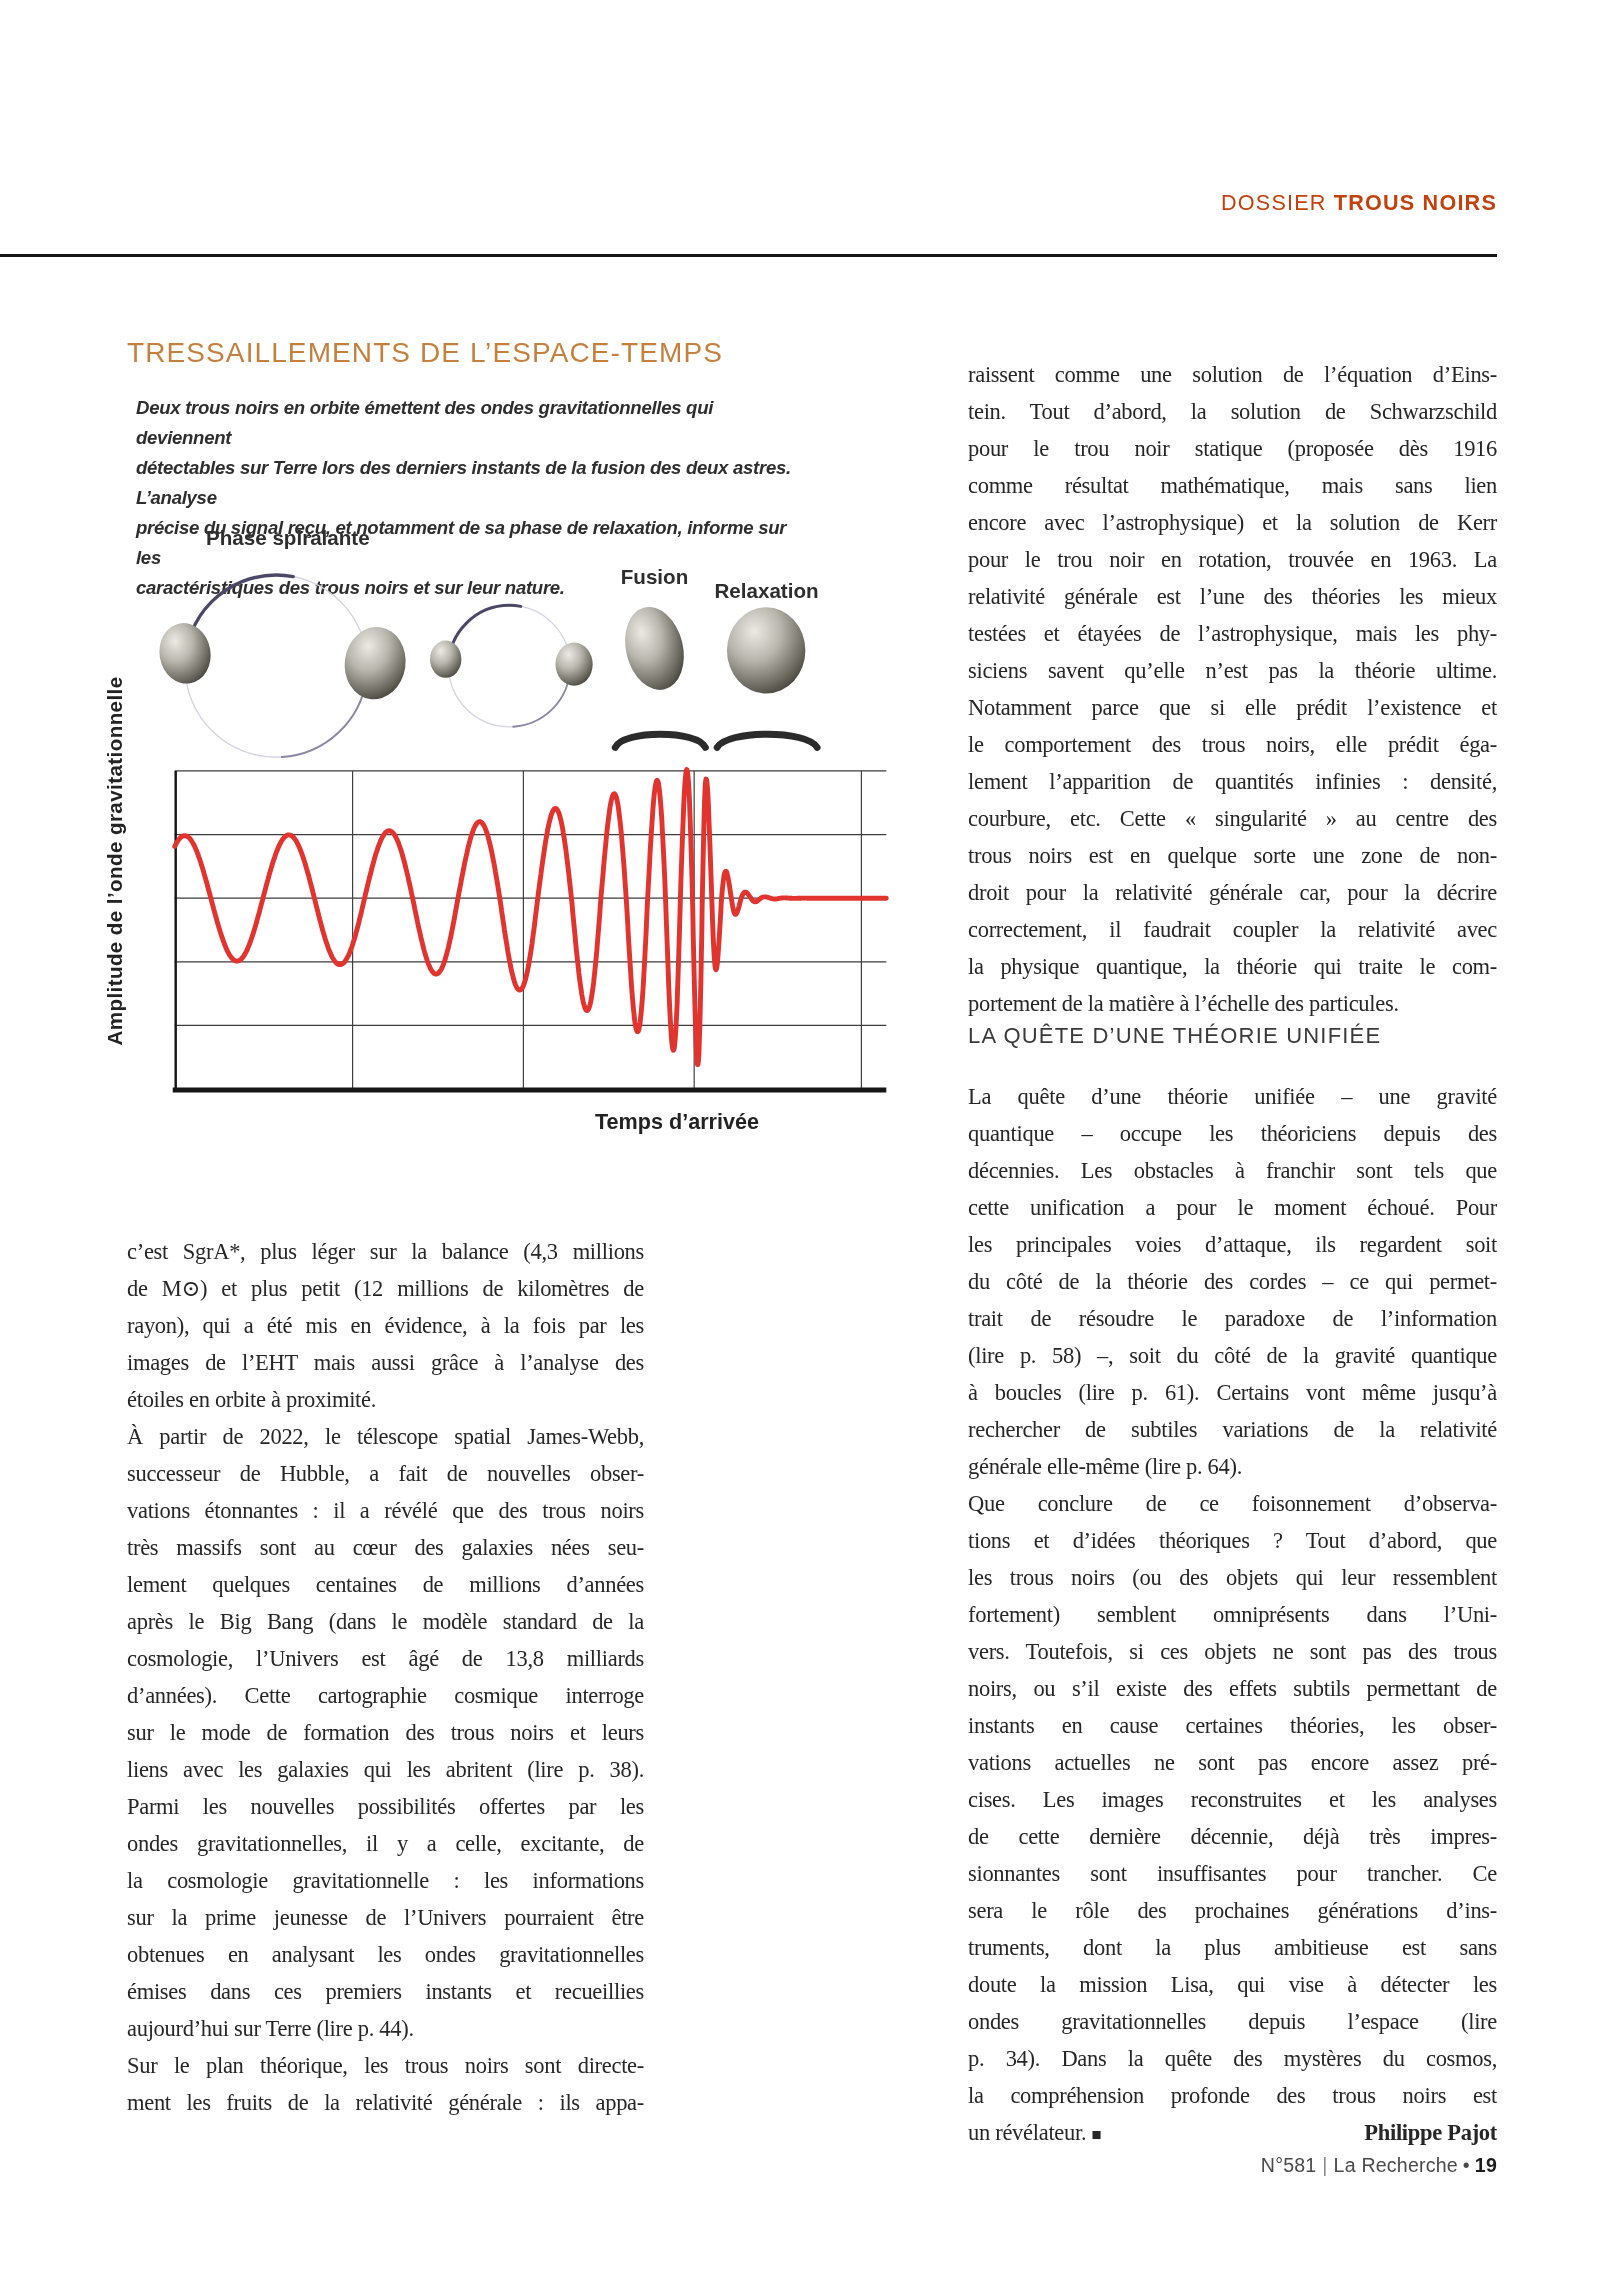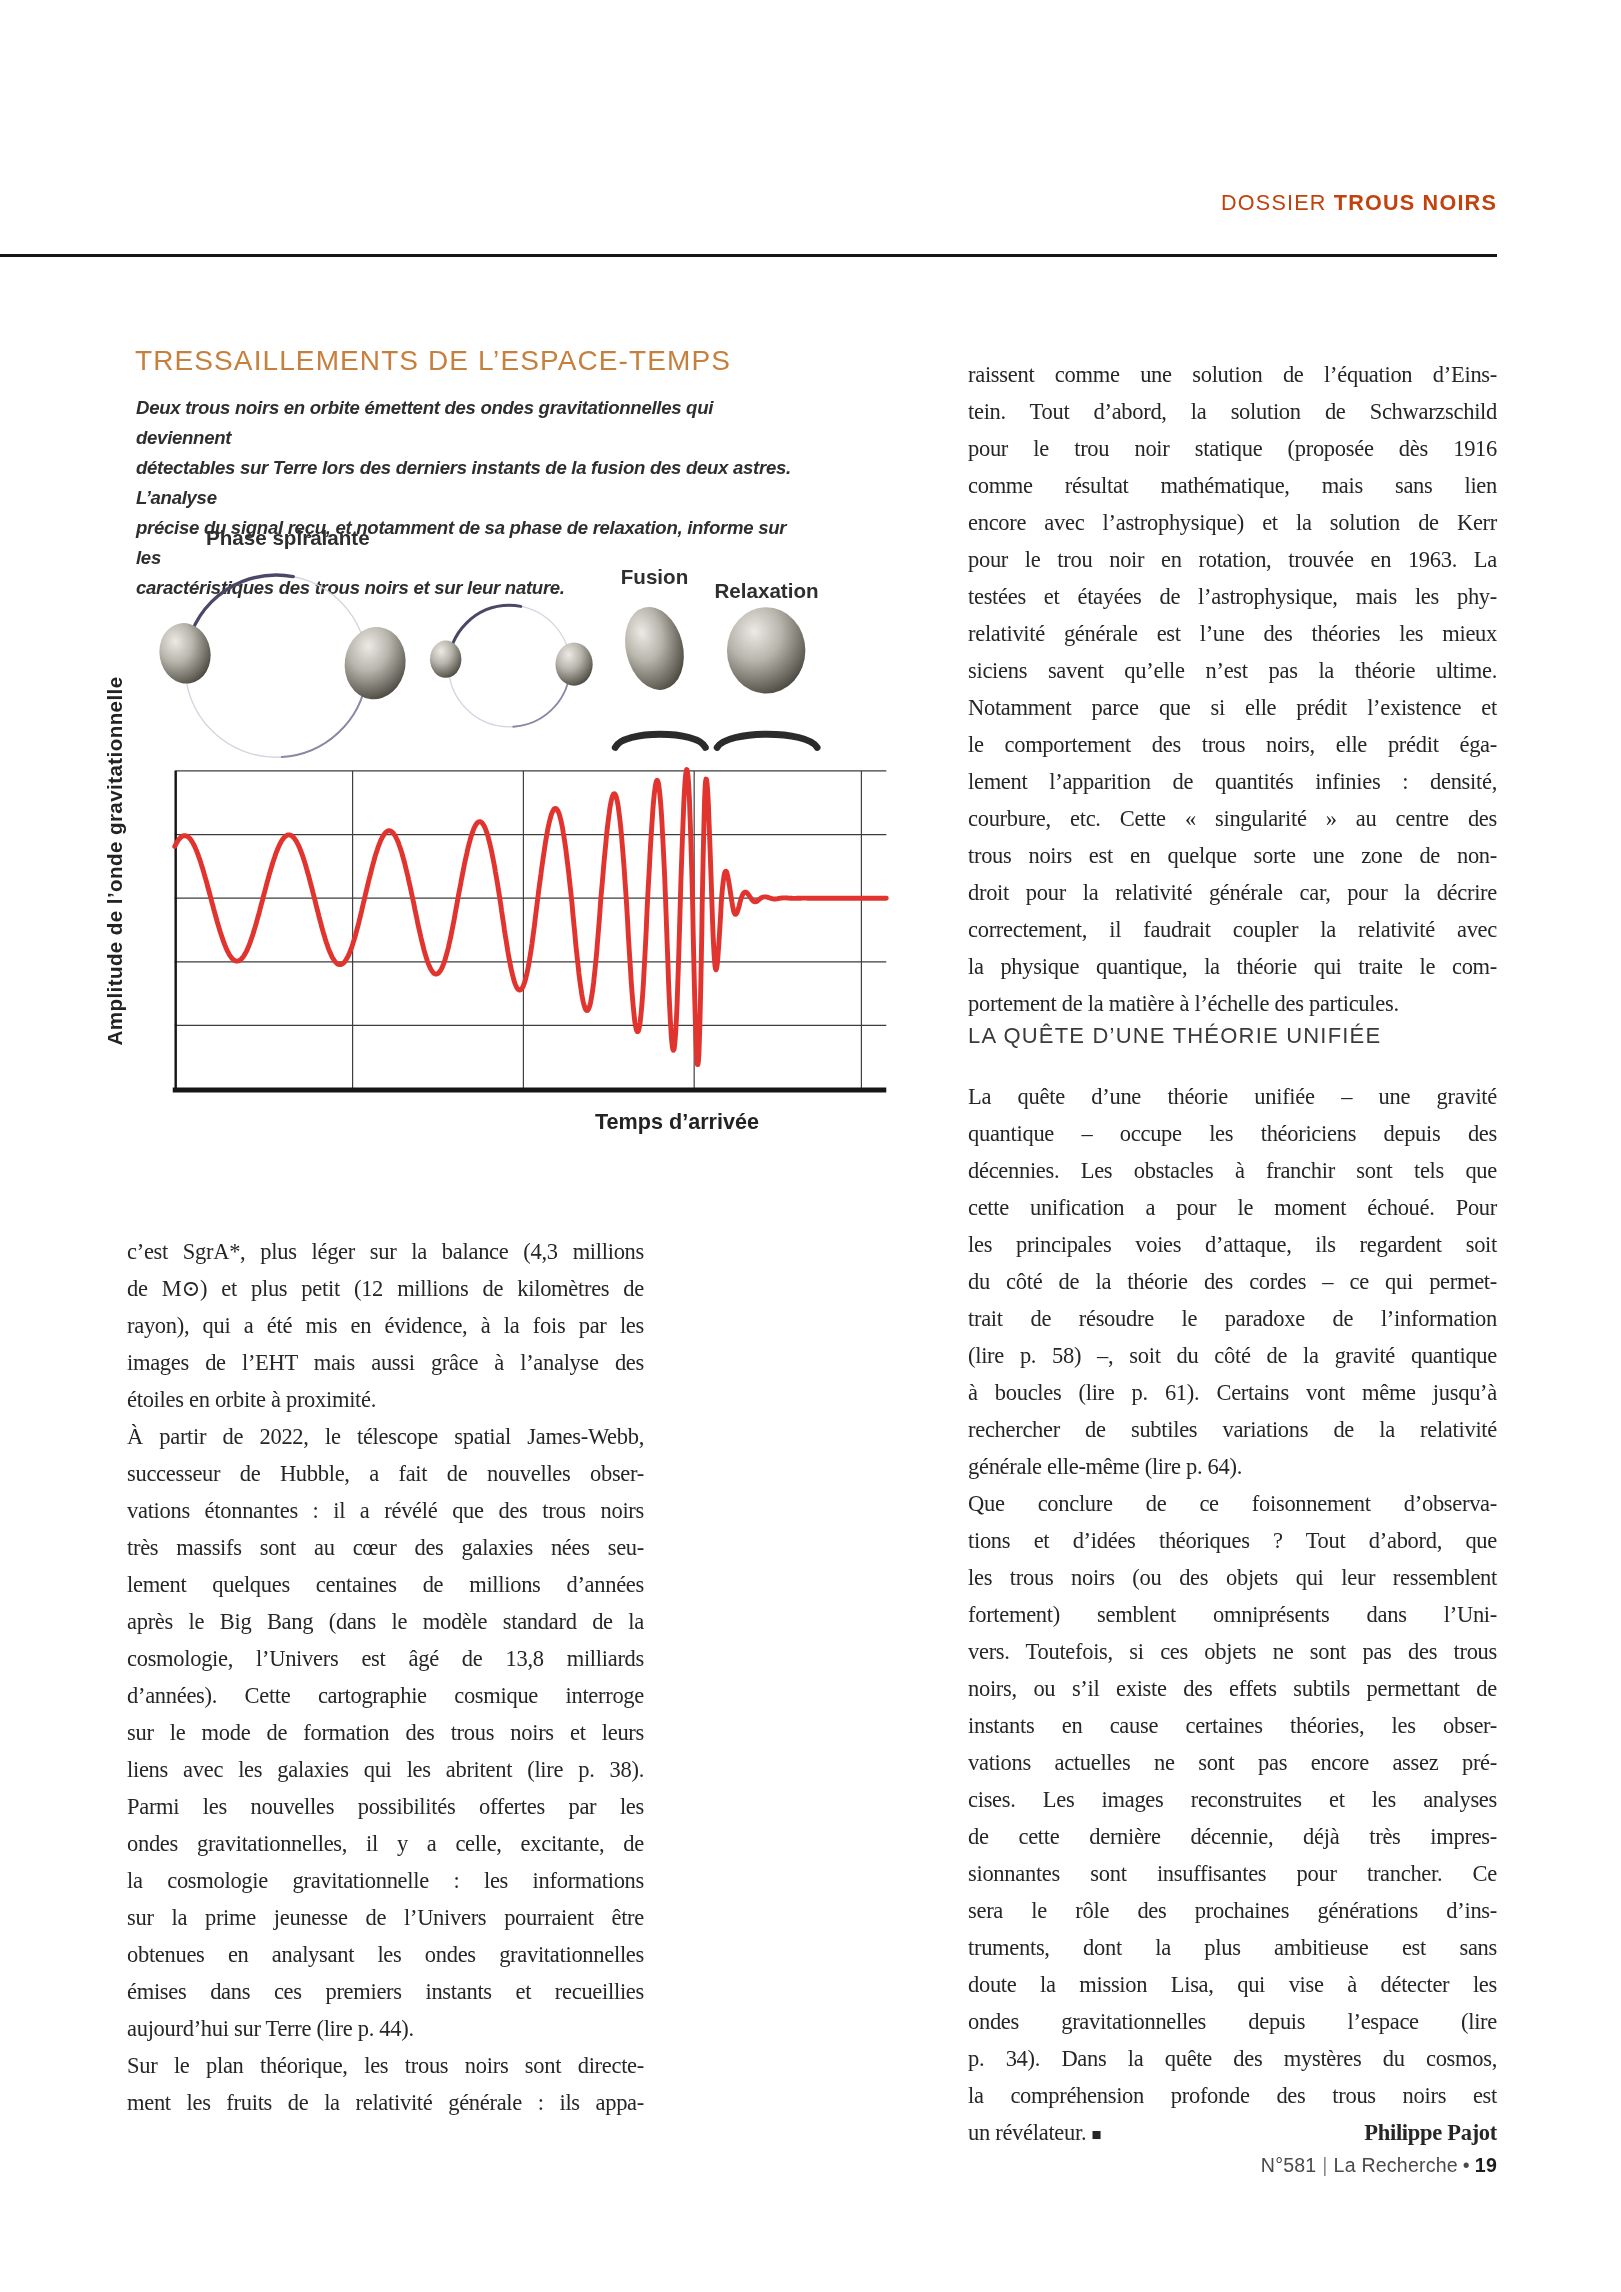--- a/index.html
+++ b/index.html
@@ -57,21 +57,21 @@
 
 <div class="page">
 
   <div class="kicker">
     <span class="light">DOSSIER</span>
     <span> </span>
     <span class="bold">TROUS NOIRS</span>
   </div>
   <div class="toprule"></div>
 
-  <h1 class="title" style="margin:8px;">TRESSAILLEMENTS DE L’ESPACE-TEMPS</h1>
+  <h1 class="title" style="margin:0;">TRESSAILLEMENTS DE L’ESPACE-TEMPS</h1>
   <div class="standfirst">
       <div>Deux trous noirs en orbite émettent des ondes gravitationnelles qui deviennent</div>
       <div>détectables sur Terre lors des derniers instants de la fusion des deux astres. L’analyse</div>
       <div>précise du signal reçu, et notamment de sa phase de relaxation, informe sur les</div>
       <div>caractéristiques des trous noirs et sur leur nature.</div>
     </div>
 
   <div class="figlabel lab-phase">Phase spiralante</div>
   <div class="figlabel lab-fusion">Fusion</div>
   <div class="figlabel lab-relax">Relaxation</div>
@@ -154,22 +154,22 @@
       <div class="tline">ment les fruits de la relativité générale : ils appa-</div>
     </div>
 
   <div class="col rightcol1">
       <div class="tline">raissent comme une solution de l’équation d’Eins-</div>
       <div class="tline">tein. Tout d’abord, la solution de Schwarzschild</div>
       <div class="tline">pour le trou noir statique (proposée dès 1916</div>
       <div class="tline">comme résultat mathématique, mais sans lien</div>
       <div class="tline">encore avec l’astrophysique) et la solution de Kerr</div>
       <div class="tline">pour le trou noir en rotation, trouvée en 1963. La</div>
+      <div class="tline">relativité générale est l’une des théories les mieux</div>
       <div class="tline">testées et étayées de l’astrophysique, mais les phy-</div>
-      <div class="tline">relativité générale est l’une des théories les mieux</div>
       <div class="tline">siciens savent qu’elle n’est pas la théorie ultime.</div>
       <div class="tline">Notamment parce que si elle prédit l’existence et</div>
       <div class="tline">le comportement des trous noirs, elle prédit éga-</div>
       <div class="tline">lement l’apparition de quantités infinies : densité,</div>
       <div class="tline">courbure, etc. Cette « singularité » au centre des</div>
       <div class="tline">trous noirs est en quelque sorte une zone de non-</div>
       <div class="tline">droit pour la relativité générale car, pour la décrire</div>
       <div class="tline">correctement, il faudrait coupler la relativité avec</div>
       <div class="tline">la physique quantique, la théorie qui traite le com-</div>
       <div class="tline flush">portement de la matière à l’échelle des particules.</div>

